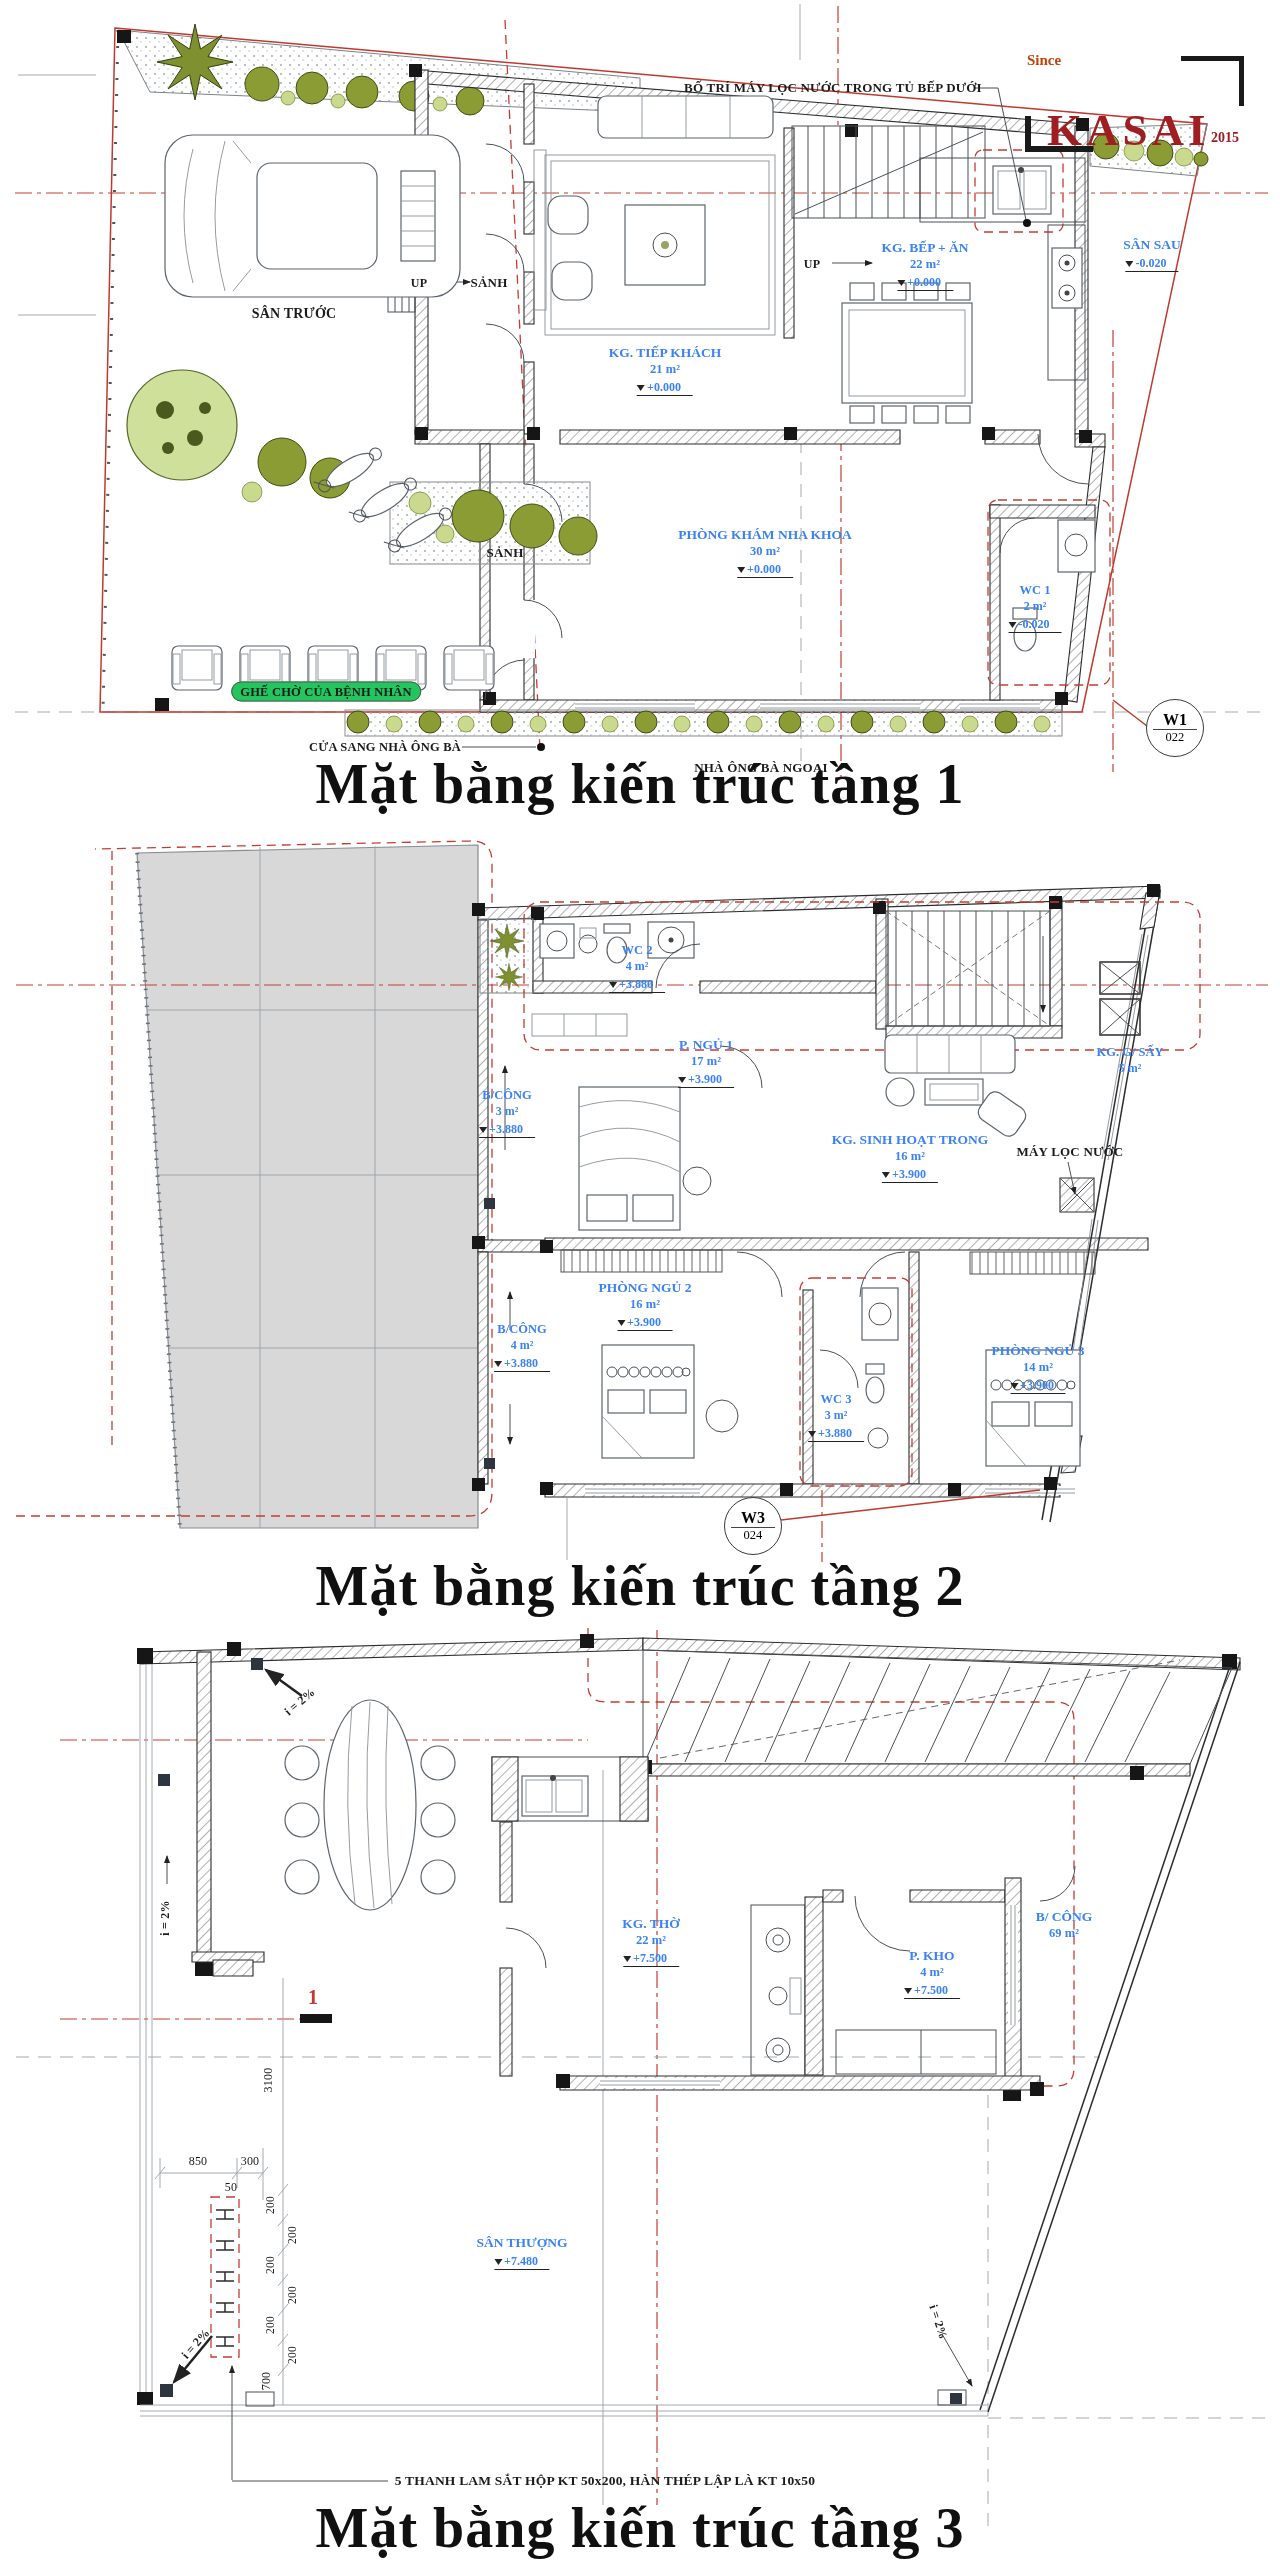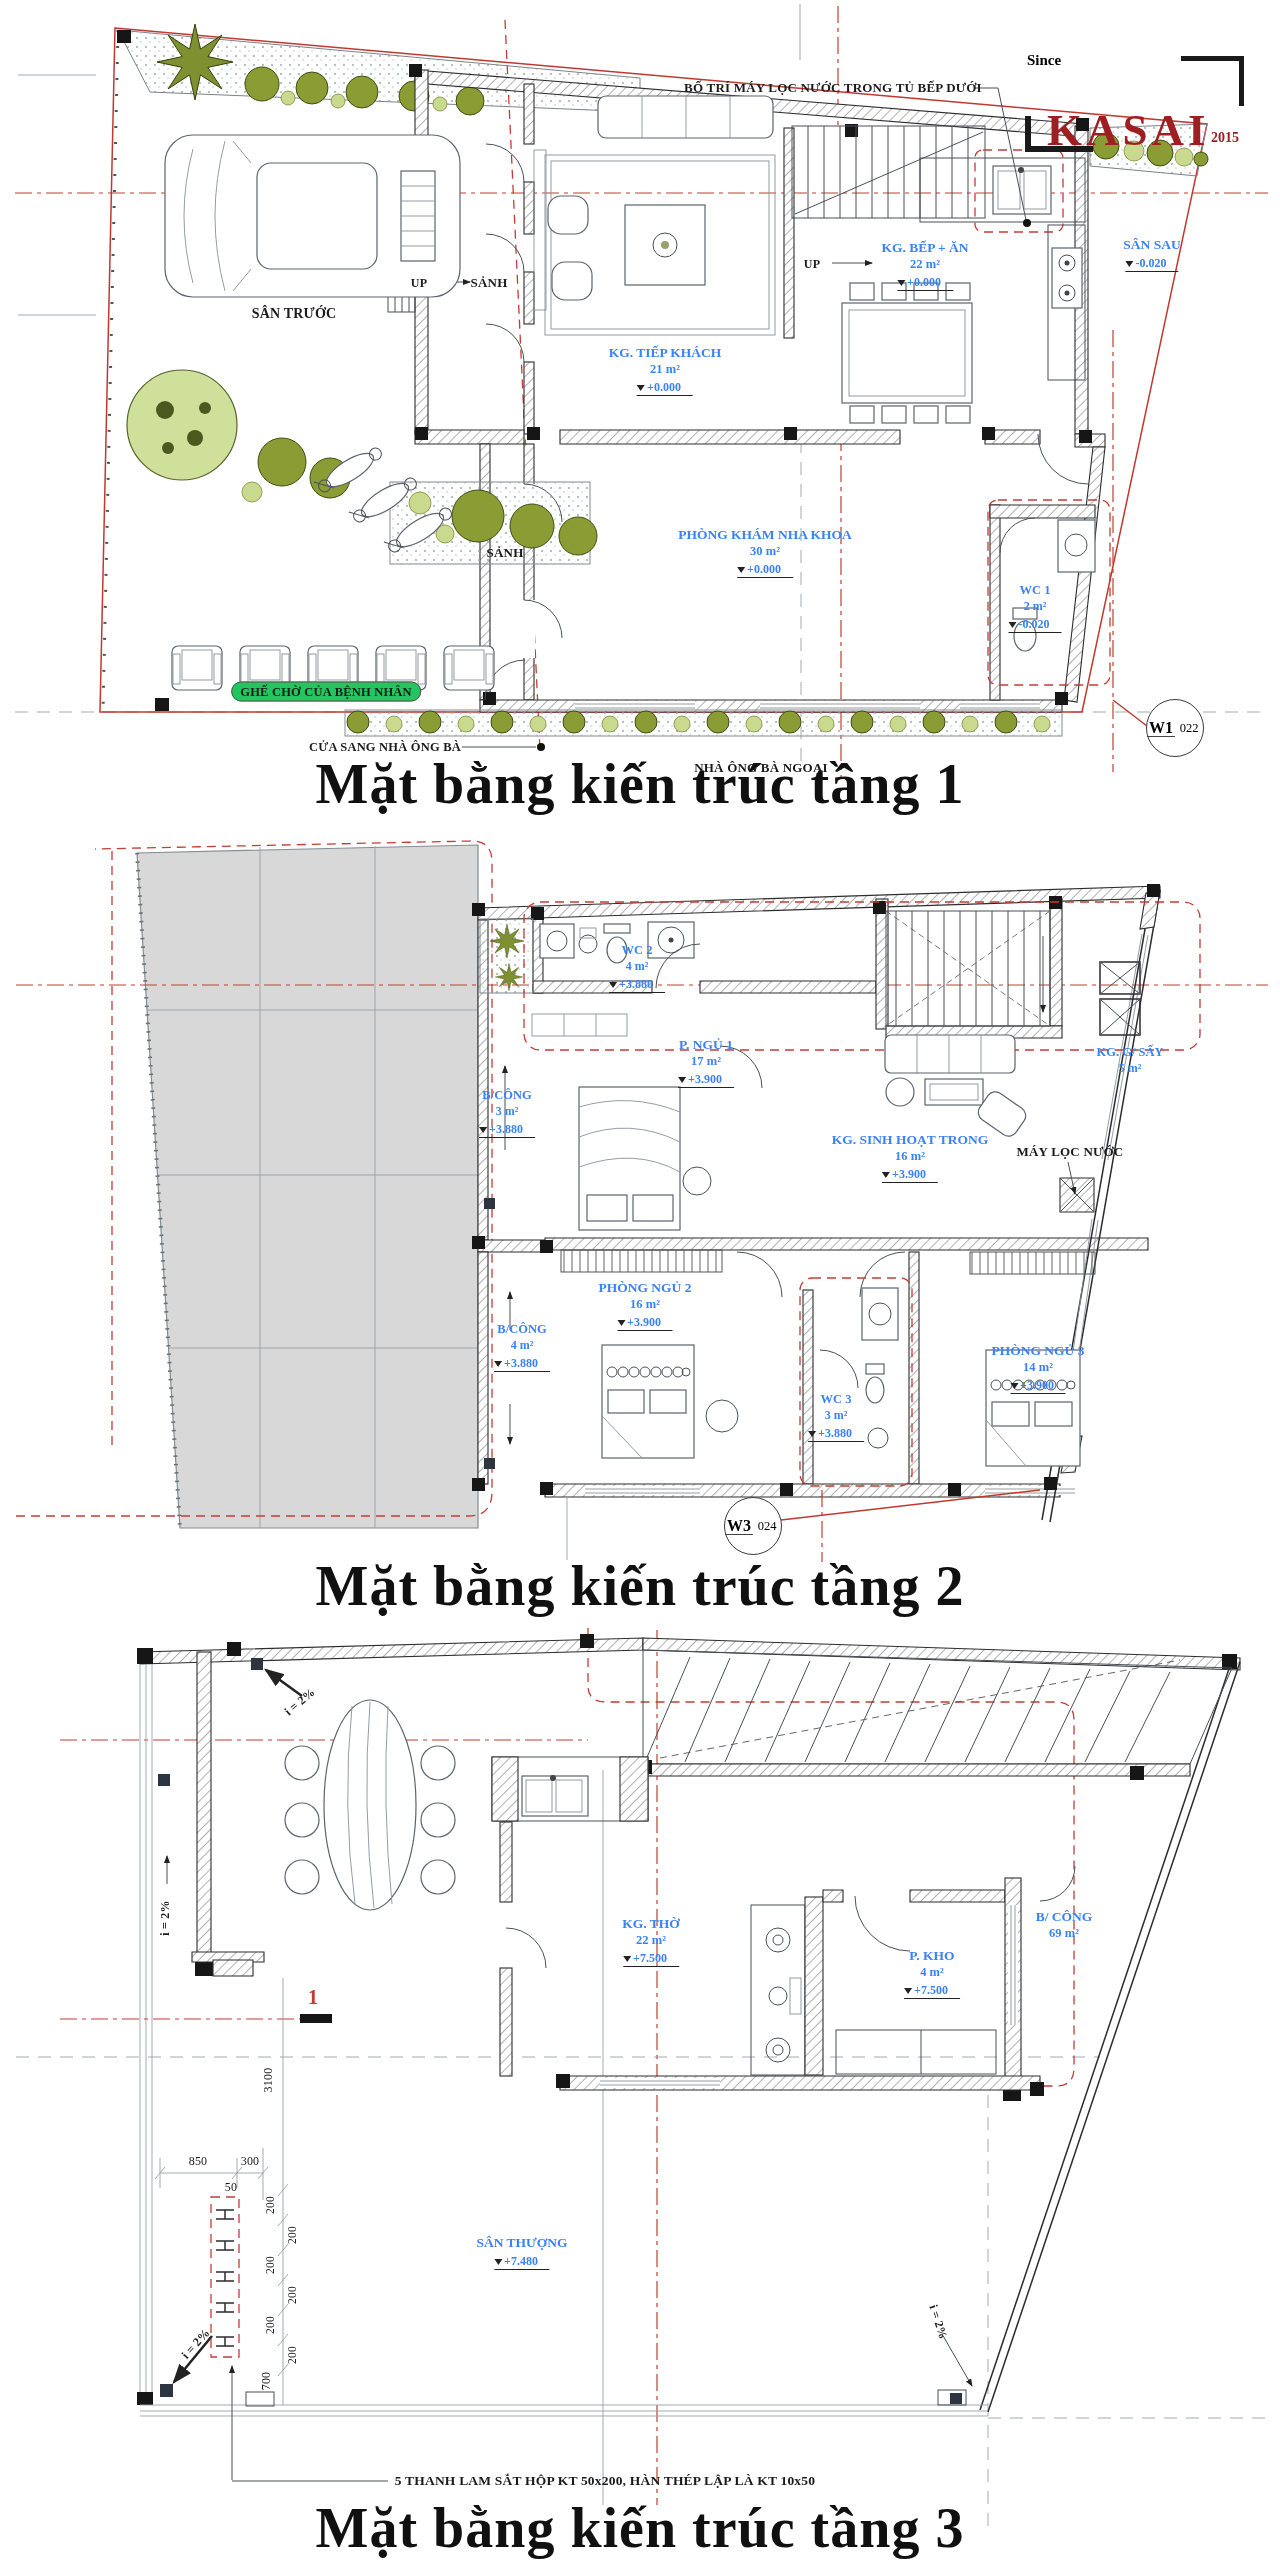--- a/index.html
+++ b/index.html
@@ -37,31 +37,31 @@
   .room{position:absolute;transform:translateX(-50%);text-align:center;color:#3b82f6;white-space:nowrap;}
   .room .nm{display:block;font-weight:bold;font-size:13.5px;}
   .room .ar{display:block;font-weight:bold;font-size:12.5px;margin-top:1px;}
   .room .lv{display:inline-block;font-weight:bold;font-size:12px;border-bottom:1.5px solid #222;
             padding:0 12px 0 0;margin-top:2px;}
   .room.sm .nm{font-size:12.5px}.room.sm .ar{font-size:12px}
   .tri{display:inline-block;width:0;height:0;border-left:4px solid transparent;border-right:4px solid transparent;
        border-top:6px solid #222;margin-right:2px;}
 
   .mk{position:absolute;width:56px;height:56px;border:1.4px solid #3a3a3a;border-radius:50%;background:#fff;
-      display:flex;flex-direction:row;align-items:center;justify-content:center;
+      display:flex;flex-direction:column;align-items:center;justify-content:center;
       transform:translate(-50%,-50%);z-index:3;}
   .mk .a{font-weight:bold;font-size:16px;border-bottom:1.2px solid #444;width:78%;text-align:center;line-height:1.1;}
   .mk .b{font-size:12.5px;width:78%;text-align:center;line-height:1.2;}
 
   .title{position:absolute;transform:translate(-50%,-50%);font-weight:bold;font-size:56px;color:#101010;
          white-space:nowrap;letter-spacing:1px;}
 
   
   .logo{position:absolute;left:1015px;top:46px;width:240px;height:112px;}
-  .logo .since{position:absolute;left:12px;top:6px;font-weight:bold;font-size:15px;color:#000000;}
+  .logo .since{position:absolute;left:12px;top:6px;font-weight:bold;font-size:15px;color:#c2410c;}
   .logo .kasai{position:absolute;left:32px;top:22px;font-weight:bold;font-size:45px;color:#9e1e22;letter-spacing:4px;margin-top:36px;}
   .logo .year{position:absolute;left:196px;top:84px;font-weight:bold;font-size:14px;color:#9e1e22;}
   .logo .br-tr{position:absolute;left:166px;top:10px;width:58px;height:45px;border-top:5px solid #1a1a1a;border-right:5px solid #1a1a1a;}
   .logo .br-bl{position:absolute;left:10px;top:70px;width:62px;height:30px;border-left:6px solid #1a1a1a;border-bottom:6px solid #1a1a1a;}
 </style>
 </head>
 <body>
 
 <div class="canvas">
 

